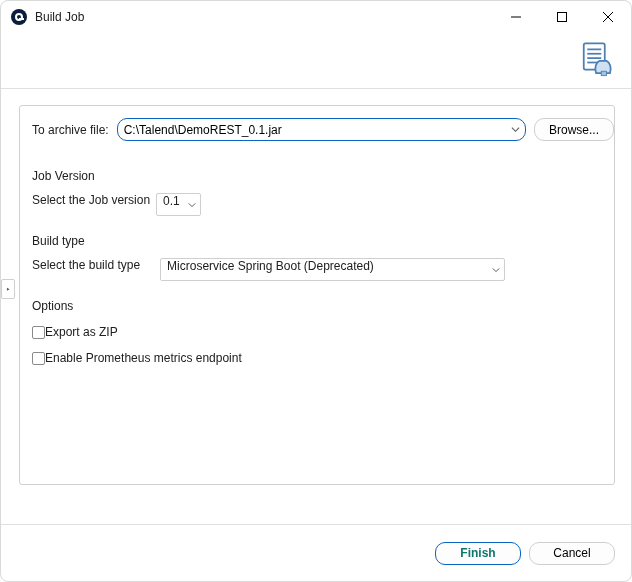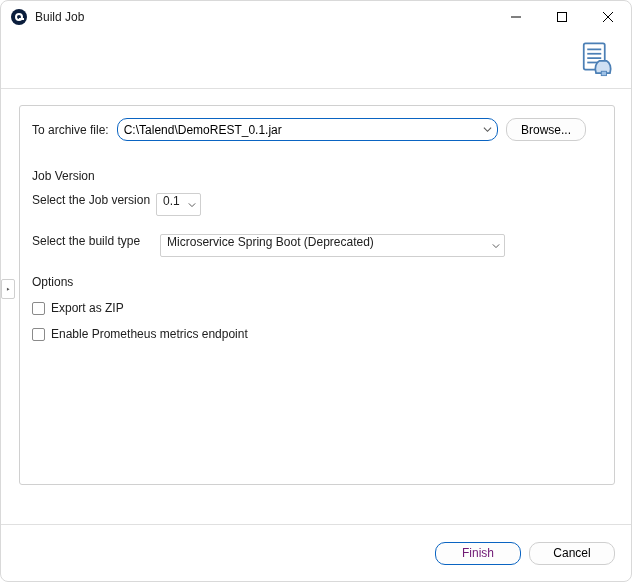--- a/index.html
+++ b/index.html
@@ -93,21 +93,21 @@
     display: flex;
     align-items: center;
     justify-content: center;
     font-size: 10px;
     color: #555;
   }
   .panel {
     border: 1px solid #d0d0d0;
     border-radius: 3px;
     height: 380px;
-    padding: 12px 28px 12px 12px;
+    padding: 12px 0 12px 12px;
     box-sizing: border-box;
   }
   .row-archive {
     display: flex;
     align-items: center;
     gap: 8px;
     margin-bottom: 28px;
   }
   .lbl { white-space: nowrap; }
   .archive-input {
@@ -179,21 +179,21 @@
     background: #fff;
     font-family: inherit;
     font-size: 12px;
     padding: 0 22px 0 6px;
     appearance: none;
     margin-left: 14px;
   }
   .checkbox-row {
     display: flex;
     align-items: center;
-    gap: 6px;
+    gap: 0;
     margin: 12px 0;
   }
   .chk {
     width: 13px; height: 13px;
     border: 1px solid #8a8a8a;
     border-radius: 2px;
     background: #fff;
     box-sizing: border-box;
   }
 
@@ -206,21 +206,22 @@
     align-items: center;
     gap: 8px;
     padding: 0 16px;
   }
   .footer .btn {
     width: 86px;
     text-align: center;
   }
   .footer .btn.primary {
     border: 1px solid #0a64c2;
-    color: #701a75;
+    color: #0f766e;
+    font-weight: bold;
   }
 </style>
 </head>
 <body>
 
 <div class="window">
 
   <div class="titlebar">
     <div class="title-icon">
       <div class="title-icon-inner"></div>
@@ -291,20 +292,21 @@
             <span class="chev">
               <svg viewBox="0 0 10 10">
                   <polyline points="1,3 5,7 9,3" fill="none" stroke="#555" stroke-width="1.2"></polyline>
                 </svg>
             </span>
           </div>
         </div>
       </div>
 
       <div class="section">
+        <div class="section-title">Build type</div>
         <div class="row-inline">
           <span class="lbl">Select the build type</span>
           <div class="select-wrap">
             <div class="select-wide">
               <span>Microservice Spring Boot (Deprecated)</span>
             </div>
             <span class="chev">
               <svg viewBox="0 0 10 10">
                   <polyline points="1,3 5,7 9,3" fill="none" stroke="#555" stroke-width="1.2"></polyline>
                 </svg>

